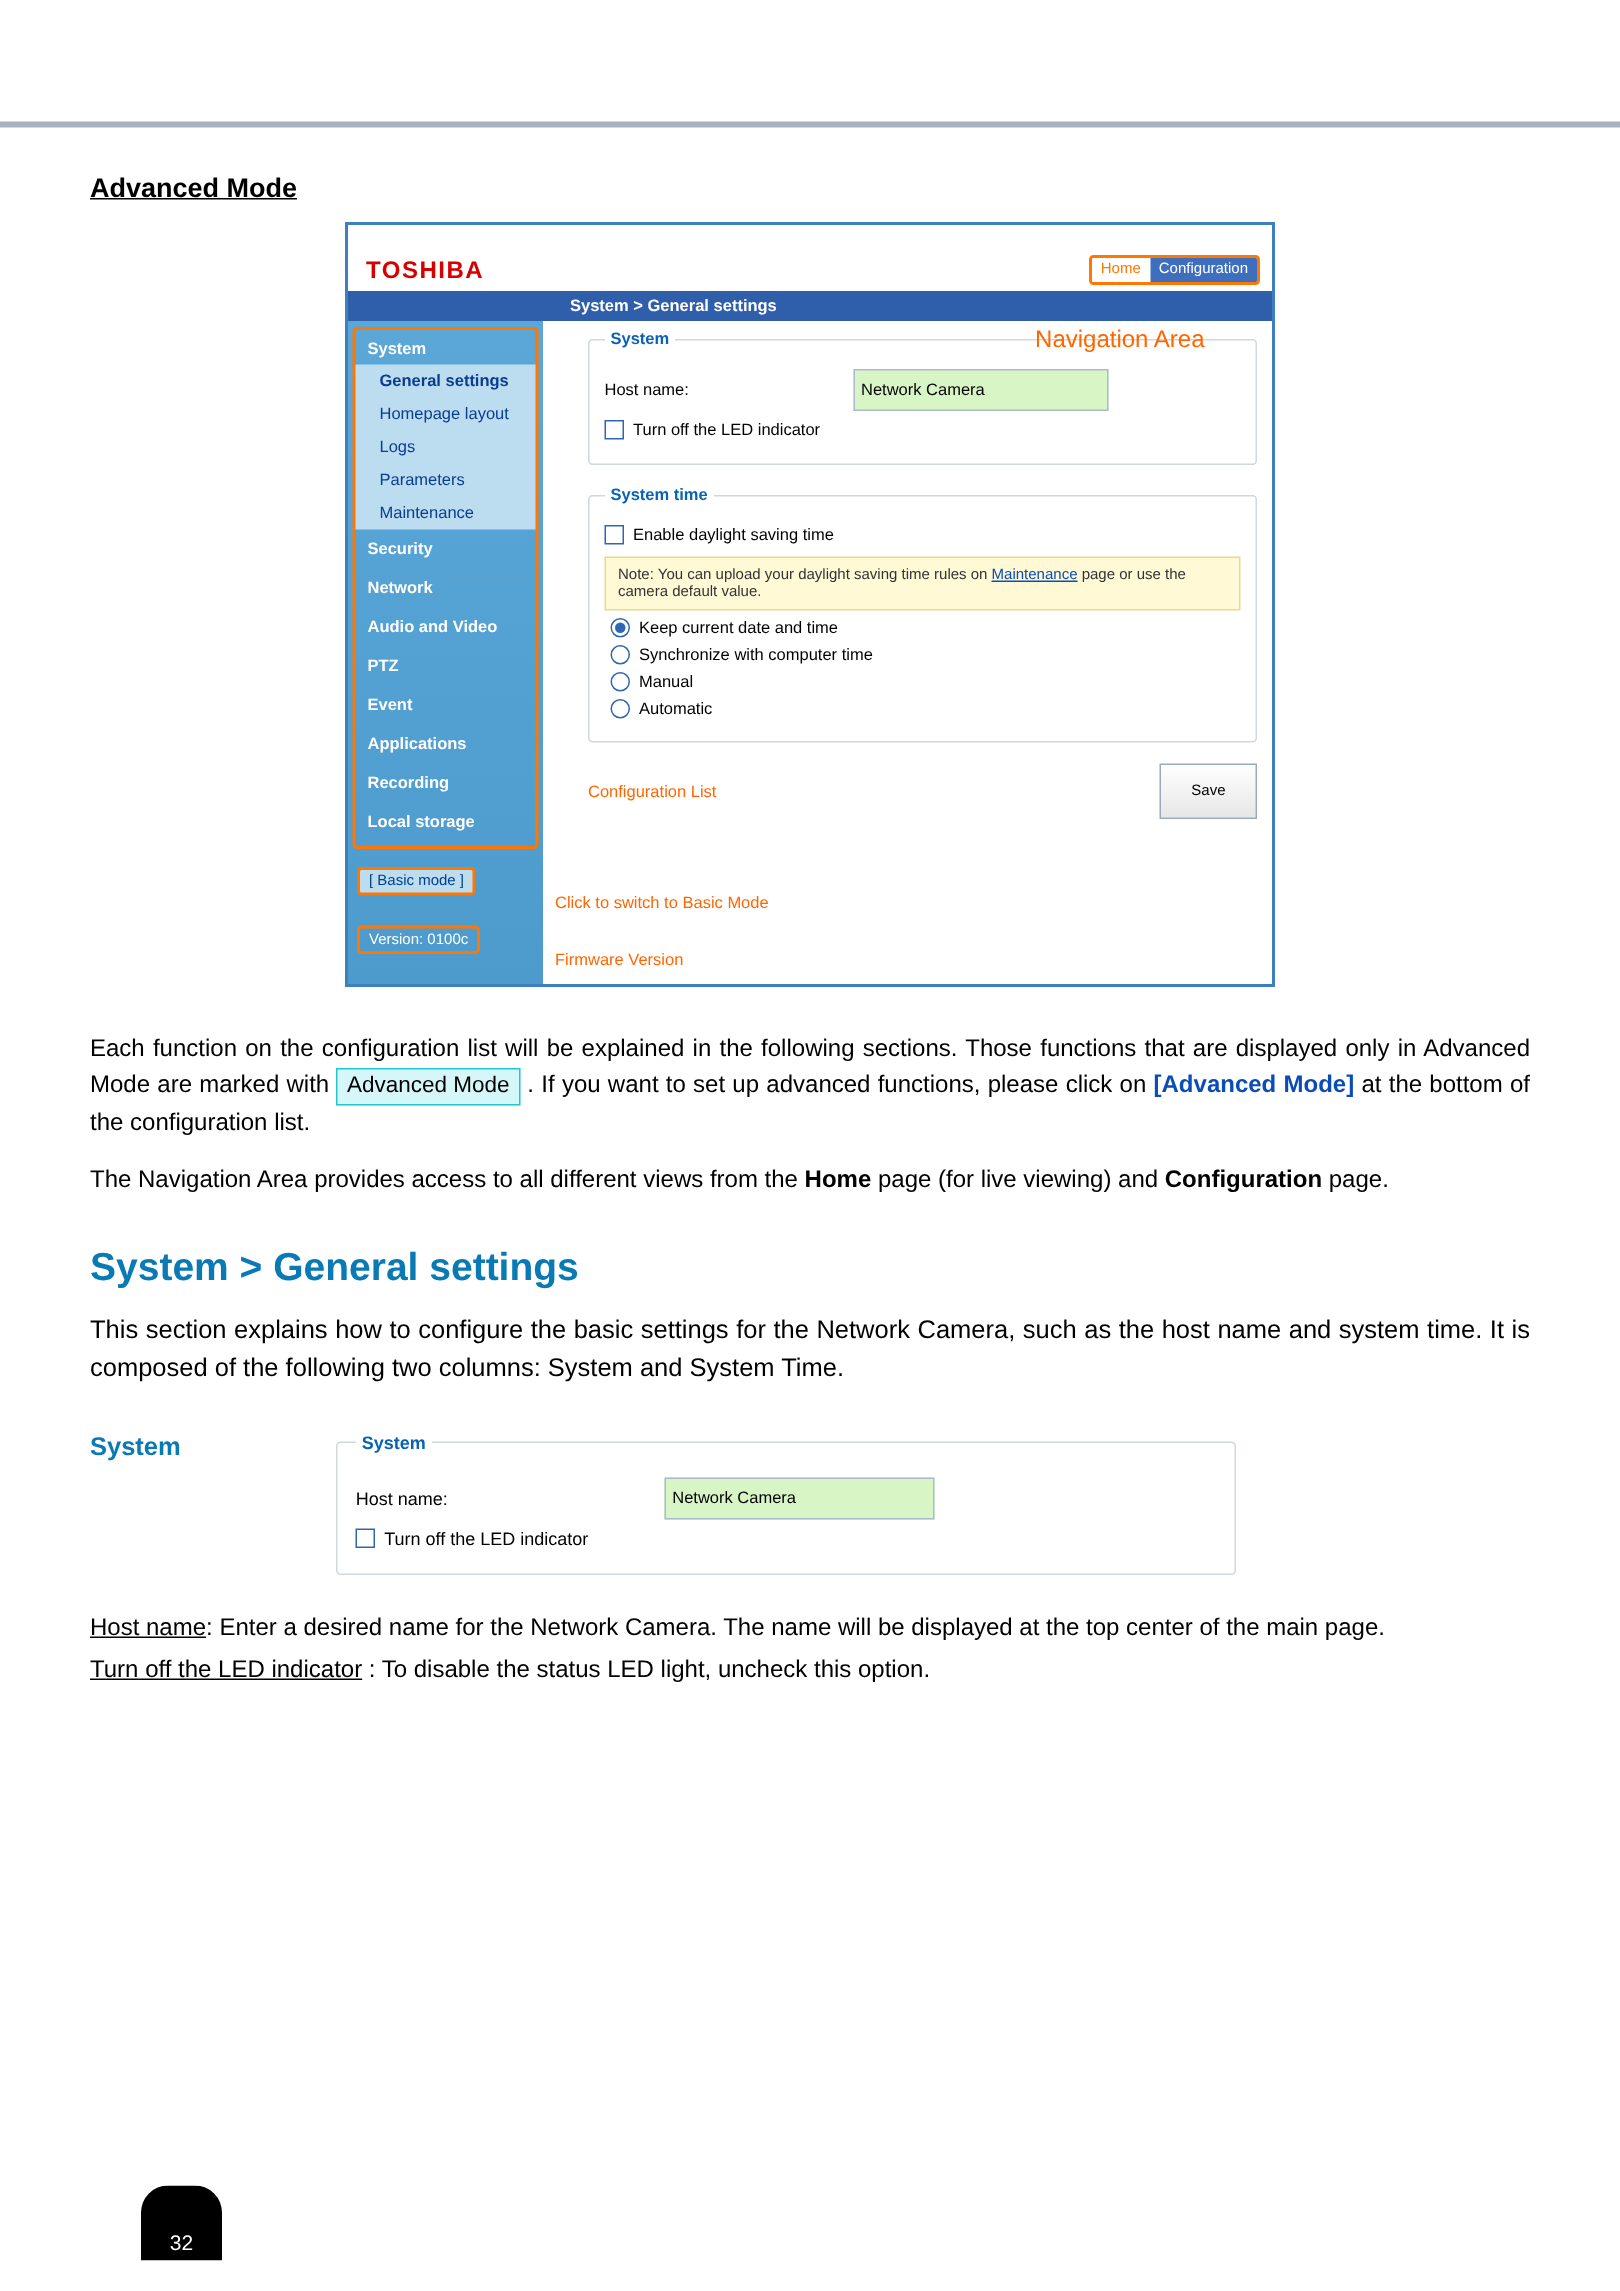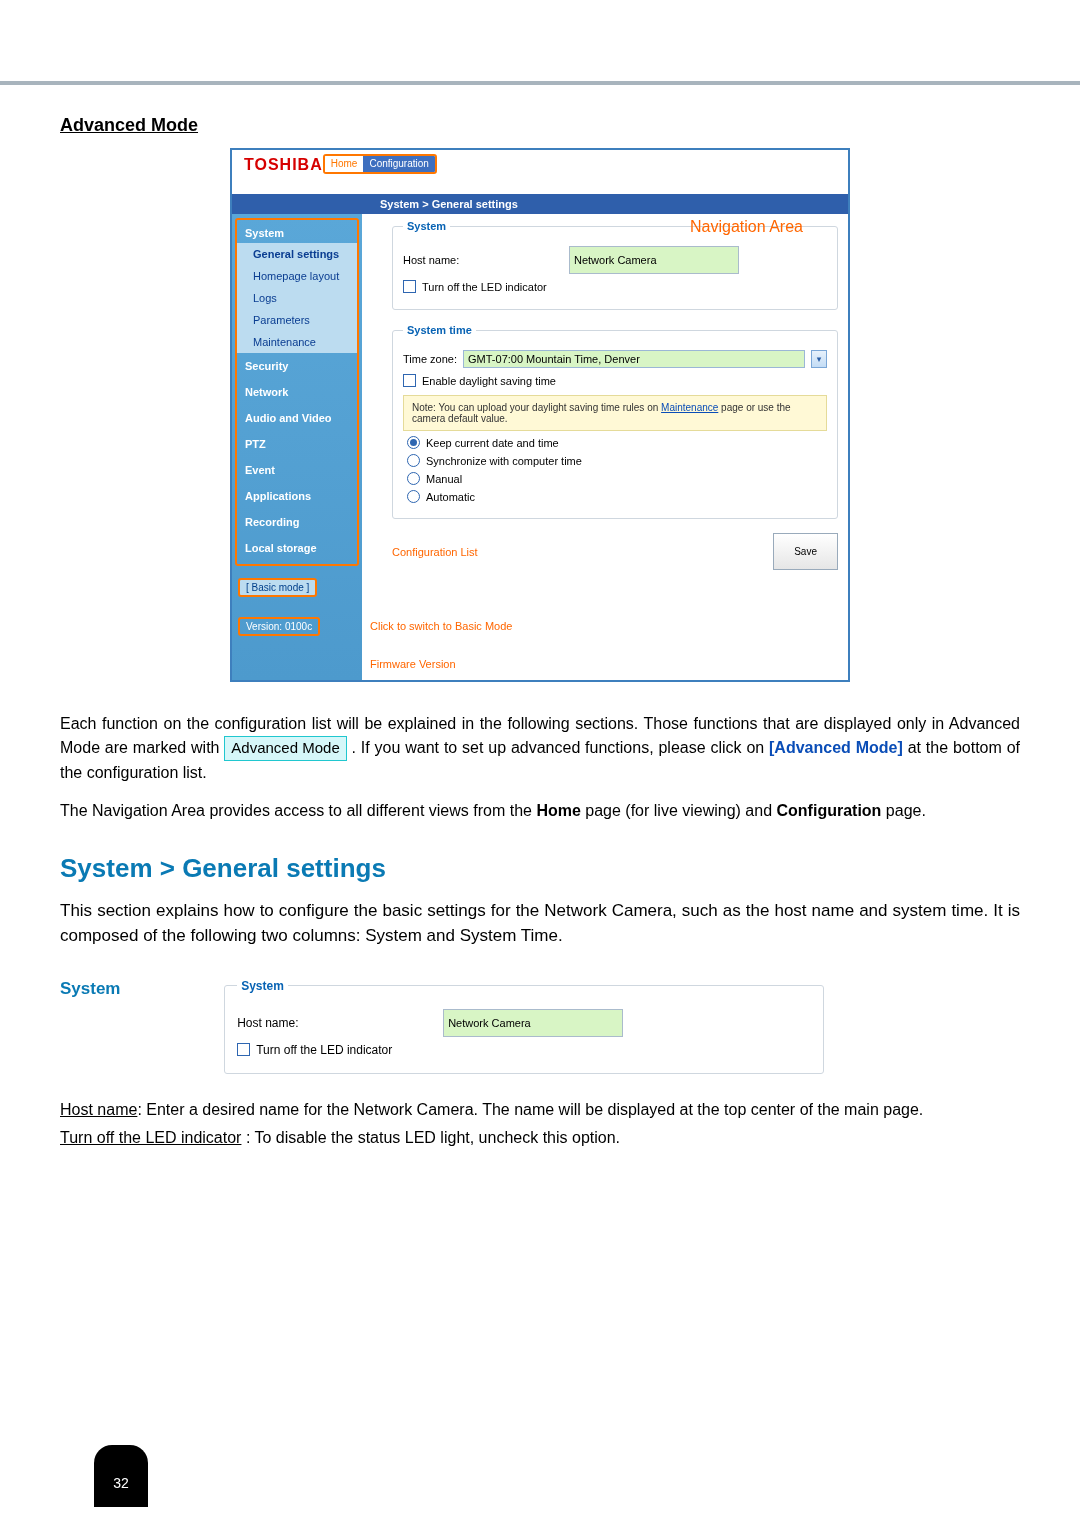--- a/index.html
+++ b/index.html
@@ -30,23 +30,23 @@
     width: 620px;
     margin: 0 auto 30px auto;
     border: 2px solid #3e7fbd;
     background: #fff;
     position: relative;
     font-size: 11px;
   }
   .shot-header {
     height: 44px;
     display: flex;
-    justify-content: flex-start;
+    justify-content: space-between;
     align-items: flex-end;
-    padding: 0 8px 20px 12px;
+    padding: 0 8px 4px 12px;
   }
   .brand {
     font-weight: 900;
     letter-spacing: 1px;
     color: #d60000;
     font-size: 16px;
   }
   .navbox {
     display: flex;
     border: 2px solid #ff7700;
@@ -286,21 +286,21 @@
     color: #0863b4;
     font-weight: bold;
     font-size: 12px;
     padding: 0 4px;
   }
   .page-num {
     position: fixed;
     bottom: 20px;
     left: 94px;
     width: 54px;
-    height: 62px;
+    height: 50px;
     background: #000;
     color: #fff;
     border-radius: 18px 18px 0 0;
     text-align: center;
     padding-top: 30px;
     font-size: 14px;
   }
 </style>
 </head>
 <body>
@@ -357,25 +357,20 @@
             <input class="txt wide" value="Network Camera" style="">
           </div>
           <div class="formrow">
             <span class="chk"></span>
             <span>Turn off the LED indicator</span>
           </div>
         </fieldset>
 
         <fieldset class="box">
           <legend>System time</legend>
-          <div class="tz">
-            <span>Time zone:</span>
-            <input class="tzinput" value="GMT-07:00 Mountain Time, Denver" style="">
-            <span class="tzdrop">▾</span>
-          </div>
           <div class="formrow">
             <span class="chk"></span>
             <span>Enable daylight saving time</span>
           </div>
           <div class="note">
             <span>Note: You can upload your daylight saving time rules on </span><a>Maintenance</a><span> page or use the camera default value.</span>
           </div>
           <div class="radiorow">
             <span class="rad checked"></span>
             <span>Keep current date and time</span>

